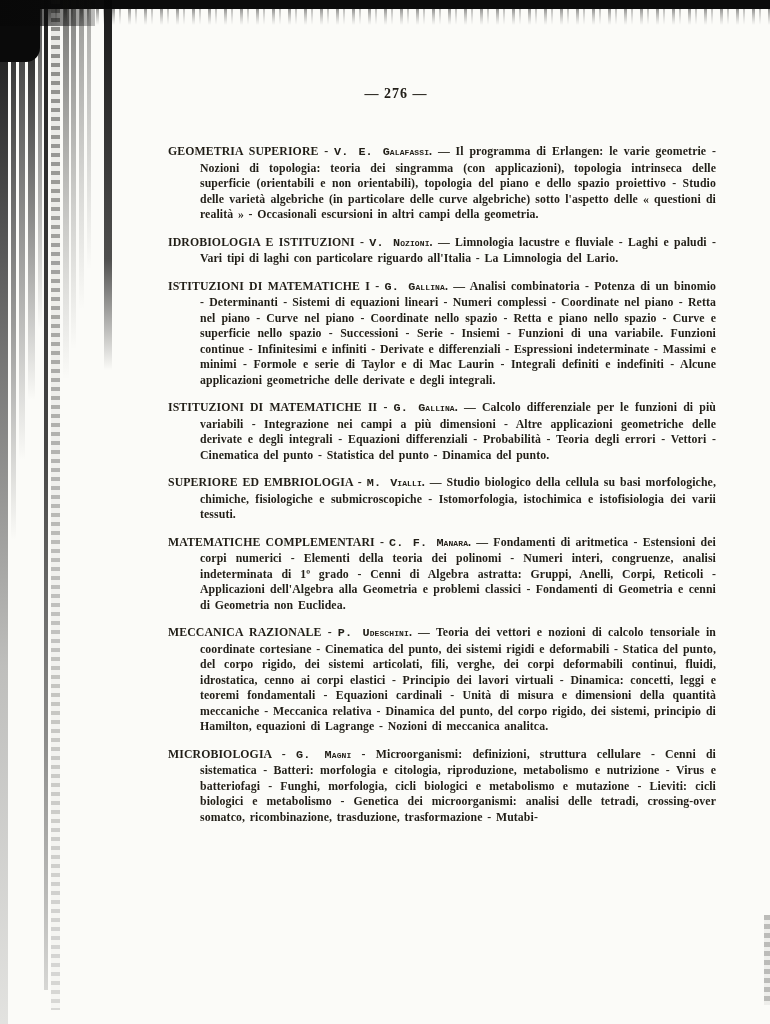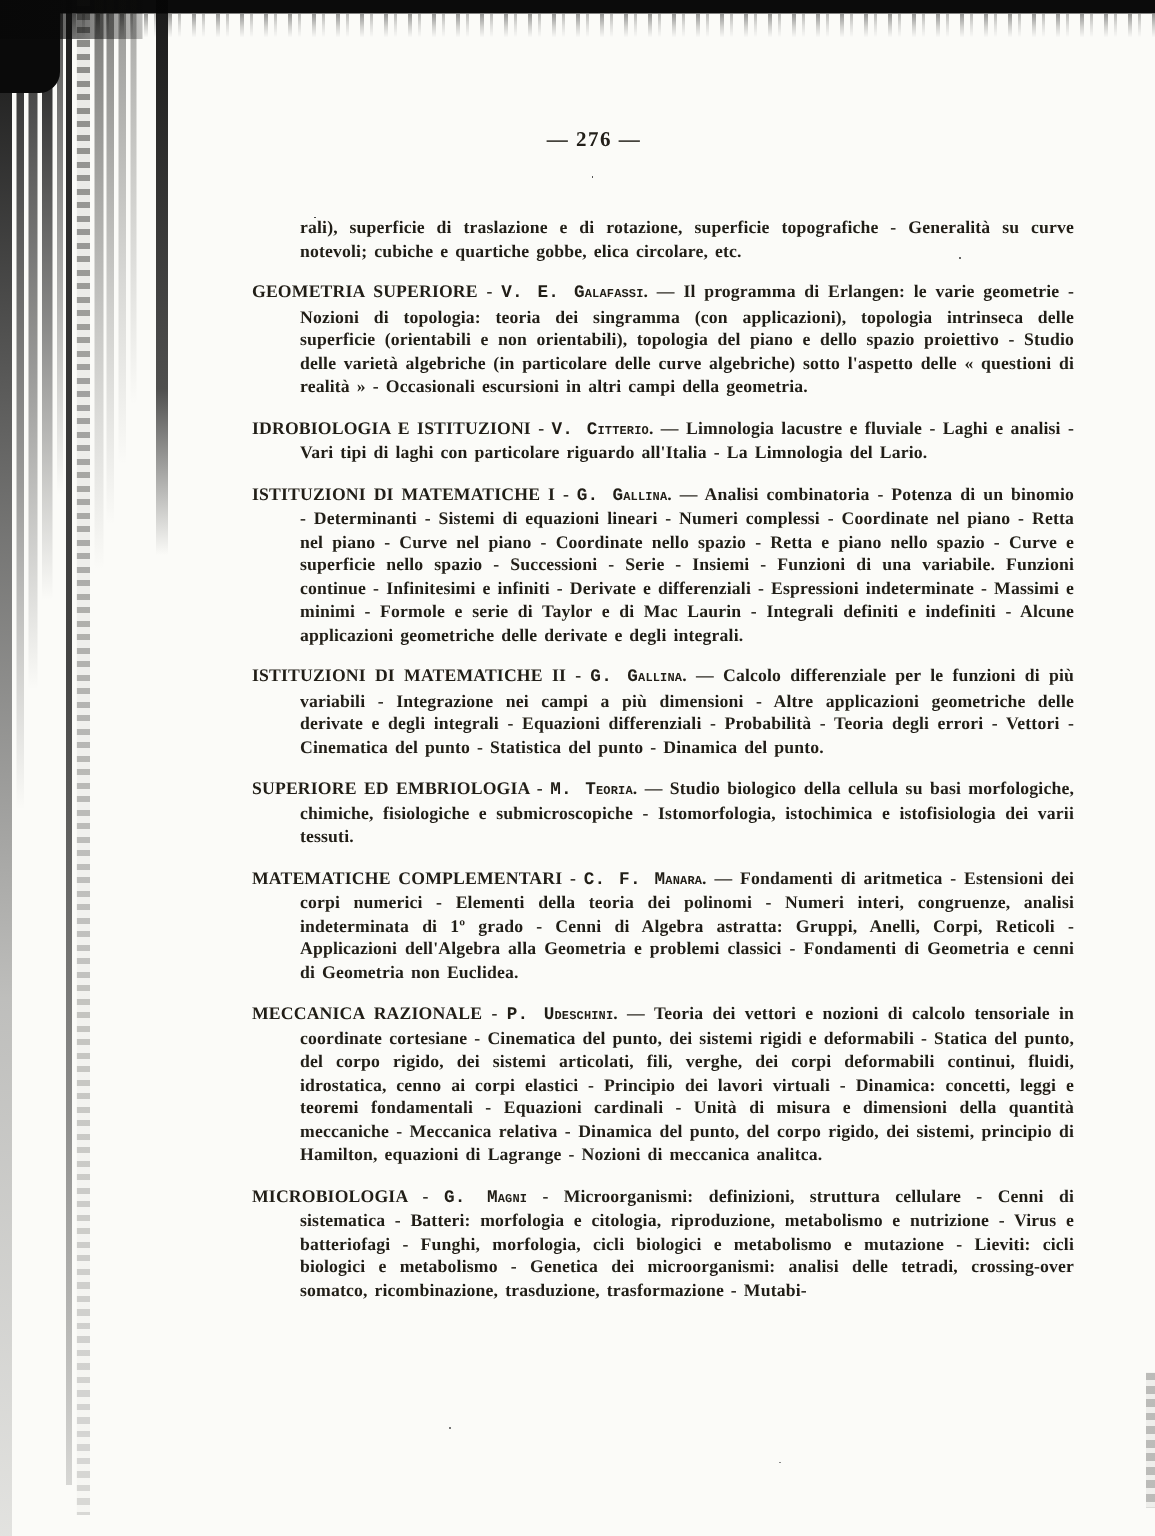--- a/index.html
+++ b/index.html
@@ -105,26 +105,25 @@
     <div class="stripe s11"></div>
     <div class="stripe s12"></div>
     <div class="corner-blob"></div>
     <div class="corner-wash"></div>
   </div>
   <div class="right-smudge"></div>
 
   <div class="page-number">— 276 —</div>
 
   <div class="text-block">
-    <p class="continuation">rali), superficie di traslazione e di rotazione, superficie topografiche - Generalità su curve notevoli; cubiche e quartiche gobbe, elica circolare, etc.</p>
     <div id="course-list">
         <p class="entry"><span class="title">GEOMETRIA SUPERIORE</span><span> - </span><span class="prof">V. E. Galafassi</span><span>. — </span><span>Il programma di Erlangen: le varie geometrie - Nozioni di topologia: teoria dei singramma (con applicazioni), topologia intrinseca delle superficie (orientabili e non orientabili), topologia del piano e dello spazio proiettivo - Studio delle varietà algebriche (in particolare delle curve algebriche) sotto l'aspetto delle « questioni di realità » - Occasionali escursioni in altri campi della geometria.</span></p>
-        <p class="entry"><span class="title">IDROBIOLOGIA E ISTITUZIONI</span><span> - </span><span class="prof">V. Citterio</span><span>. — </span><span>Limnologia lacustre e fluviale - Laghi e analisi - Vari tipi di laghi con particolare riguardo all'Italia - La Limnologia del Lario.</span></p>
+        <p class="entry"><span class="title">IDROBIOLOGIA E ISTITUZIONI</span><span> - </span><span class="prof">V. Nozioni</span><span>. — </span><span>Limnologia lacustre e fluviale - Laghi e paludi - Vari tipi di laghi con particolare riguardo all'Italia - La Limnologia del Lario.</span></p>
         <p class="entry"><span class="title">ISTITUZIONI DI MATEMATICHE I</span><span> - </span><span class="prof">G. Gallina</span><span>. — </span><span>Analisi combinatoria - Potenza di un binomio - Determinanti - Sistemi di equazioni lineari - Numeri complessi - Coordinate nel piano - Retta nel piano - Curve nel piano - Coordinate nello spazio - Retta e piano nello spazio - Curve e superficie nello spazio - Successioni - Serie - Insiemi - Funzioni di una variabile. Funzioni continue - Infinitesimi e infiniti - Derivate e differenziali - Espressioni indeterminate - Massimi e minimi - Formole e serie di Taylor e di Mac Laurin - Integrali definiti e indefiniti - Alcune applicazioni geometriche delle derivate e degli integrali.</span></p>
         <p class="entry"><span class="title">ISTITUZIONI DI MATEMATICHE II</span><span> - </span><span class="prof">G. Gallina</span><span>. — </span><span>Calcolo differenziale per le funzioni di più variabili - Integrazione nei campi a più dimensioni - Altre applicazioni geometriche delle derivate e degli integrali - Equazioni differenziali - Probabilità - Teoria degli errori - Vettori - Cinematica del punto - Statistica del punto - Dinamica del punto.</span></p>
-        <p class="entry"><span class="title">SUPERIORE ED EMBRIOLOGIA</span><span> - </span><span class="prof">M. Teoria</span><span>. — </span><span>Studio biologico della cellula su basi morfologiche, chimiche, fisiologiche e submicroscopiche - Istomorfologia, istochimica e istofisiologia dei varii tessuti.</span></p>
+        <p class="entry"><span class="title">SUPERIORE ED EMBRIOLOGIA</span><span> - </span><span class="prof">M. Vialli</span><span>. — </span><span>Studio biologico della cellula su basi morfologiche, chimiche, fisiologiche e submicroscopiche - Istomorfologia, istochimica e istofisiologia dei varii tessuti.</span></p>
         <p class="entry"><span class="title">MATEMATICHE COMPLEMENTARI</span><span> - </span><span class="prof">C. F. Manara</span><span>. — </span><span>Fondamenti di aritmetica - Estensioni dei corpi numerici - Elementi della teoria dei polinomi - Numeri interi, congruenze, analisi indeterminata di 1º grado - Cenni di Algebra astratta: Gruppi, Anelli, Corpi, Reticoli - Applicazioni dell'Algebra alla Geometria e problemi classici - Fondamenti di Geometria e cenni di Geometria non Euclidea.</span></p>
         <p class="entry"><span class="title">MECCANICA RAZIONALE</span><span> - </span><span class="prof">P. Udeschini</span><span>. — </span><span>Teoria dei vettori e nozioni di calcolo tensoriale in coordinate cortesiane - Cinematica del punto, dei sistemi rigidi e deformabili - Statica del punto, del corpo rigido, dei sistemi articolati, fili, verghe, dei corpi deformabili continui, fluidi, idrostatica, cenno ai corpi elastici - Principio dei lavori virtuali - Dinamica: concetti, leggi e teoremi fondamentali - Equazioni cardinali - Unità di misura e dimensioni della quantità meccaniche - Meccanica relativa - Dinamica del punto, del corpo rigido, dei sistemi, principio di Hamilton, equazioni di Lagrange - Nozioni di meccanica analitca.</span></p>
         <p class="entry"><span class="title">MICROBIOLOGIA</span><span> - </span><span class="prof">G. Magni</span><span> - </span><span>Microorganismi: definizioni, struttura cellulare - Cenni di sistematica - Batteri: morfologia e citologia, riproduzione, metabolismo e nutrizione - Virus e batteriofagi - Funghi, morfologia, cicli biologici e metabolismo e mutazione - Lieviti: cicli biologici e metabolismo - Genetica dei microorganismi: analisi delle tetradi, crossing-over somatco, ricombinazione, trasduzione, trasformazione - Mutabi-</span></p>
       </div>
   </div>
 
 </div>
 
 </body></html>

